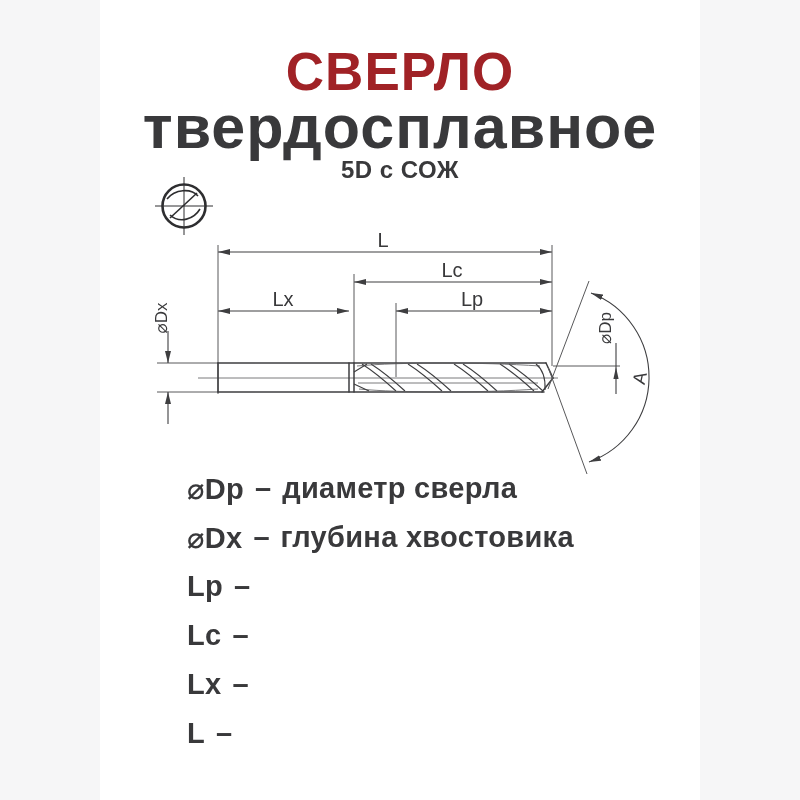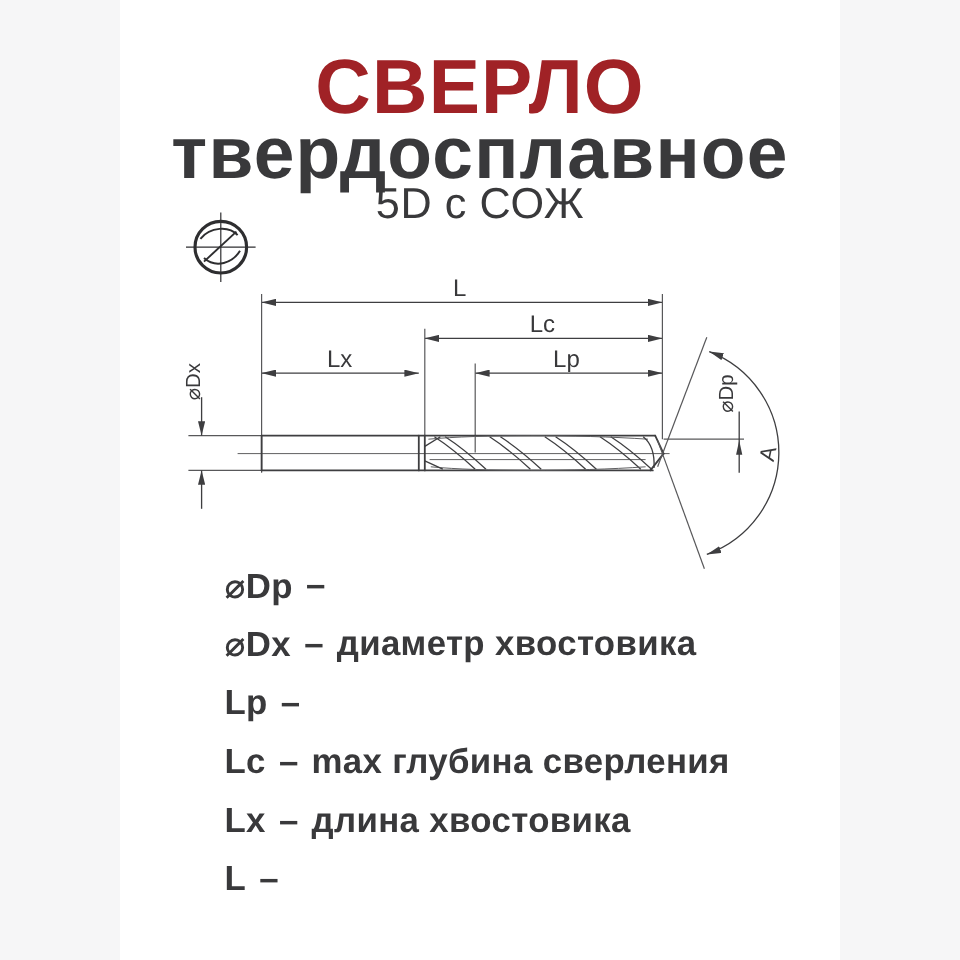--- a/index.html
+++ b/index.html
@@ -14,23 +14,23 @@
   body{
     width:800px;height:800px;background:var(--bg);
     font-family:"Liberation Sans","DejaVu Sans",sans-serif;
     -webkit-font-smoothing:antialiased;
   }
   .stage{position:relative;width:800px;height:800px;background:var(--bg);overflow:hidden;}
   .strip{position:absolute;top:0;width:100px;height:800px;background:var(--margin);}
   .strip.left{left:0;}
   .strip.right{right:0;}
   .headline{position:absolute;left:100px;width:600px;text-align:center;color:var(--ink);white-space:nowrap;}
-  .headline.main{top:44px;font-size:64px;line-height:56px;font-weight:800;color:var(--accent);letter-spacing:1px;}
+  .headline.main{top:44px;font-size:53px;line-height:56px;font-weight:800;color:var(--accent);letter-spacing:1px;}
   .headline.sub1{top:102px;font-size:61px;line-height:50px;font-weight:600;letter-spacing:1px;}
-  .headline.sub2{top:150px;font-size:36px;line-height:40px;font-weight:400;letter-spacing:0.5px;}
+  .headline.sub2{top:150px;font-size:24px;line-height:40px;font-weight:700;letter-spacing:0.5px;}
   svg.drawing{position:absolute;left:100px;top:170px;width:600px;height:310px;}
   svg.drawing .edge{stroke:var(--line);stroke-width:1.5;fill:none;stroke-linecap:round;}
   svg.drawing .thin{stroke:var(--line-thin);stroke-width:1;fill:none;}
   svg.drawing .dim{stroke:var(--line);stroke-width:1.1;fill:none;}
   svg.drawing .flute{stroke:var(--line);stroke-width:1.1;fill:none;}
   svg.drawing .faint{stroke:var(--line-thin);stroke-width:0.8;fill:none;}
   svg.drawing .icon{stroke:#2e2e30;fill:none;}
   svg.drawing text{fill:var(--ink);font-family:"Liberation Sans","DejaVu Sans",sans-serif;}
   #ah-end path,#ah-start path{fill:var(--line);}
   .arrowhead{fill:var(--line);}
@@ -137,38 +137,37 @@
     <text x="472" y="306" font-size="20" text-anchor="middle">Lp</text>
     <text x="161" y="324" font-size="17" text-anchor="middle" transform="rotate(-90 161 318)">⌀Dx</text>
     <text x="605" y="334" font-size="17" text-anchor="middle" transform="rotate(-90 605 328)">⌀Dp</text>
     <text x="640" y="384" font-size="18" text-anchor="middle" transform="rotate(-78 640 378)">A</text>
   </svg>
 
   <div class="legend">
     <div class="legend-row">
       <span class="term">⌀Dp</span>
       <span class="dash">–</span>
+      <span class="desc">диаметр сверла</span>
     </div>
     <div class="legend-row">
       <span class="term">⌀Dx</span>
       <span class="dash">–</span>
-      <span class="desc">диаметр хвостовика</span>
+      <span class="desc">глубина хвостовика</span>
     </div>
     <div class="legend-row">
       <span class="term">Lp</span>
       <span class="dash">–</span>
     </div>
     <div class="legend-row">
       <span class="term">Lc</span>
       <span class="dash">–</span>
-      <span class="desc">max глубина сверления</span>
     </div>
     <div class="legend-row">
       <span class="term">Lx</span>
       <span class="dash">–</span>
-      <span class="desc">длина хвостовика</span>
     </div>
     <div class="legend-row">
       <span class="term">L</span>
       <span class="dash">–</span>
     </div>
   </div>
 </div>
 
 </body></html>

